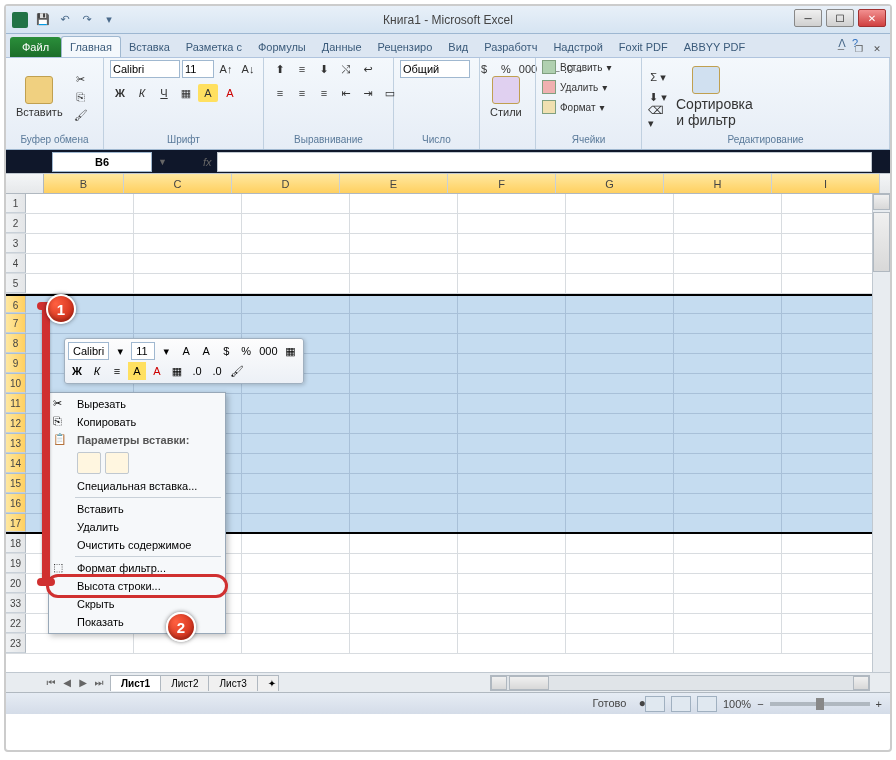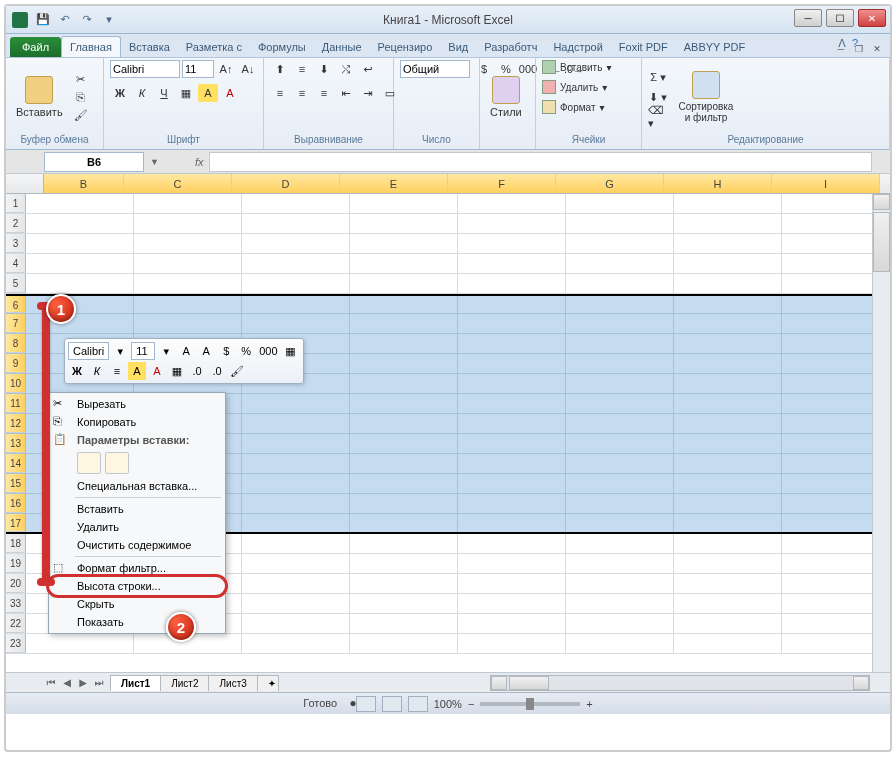--- a/index.html
+++ b/index.html
@@ -34,21 +34,21 @@
 .big-btn .ic { width: 28px; height: 28px; background: #f0d080; border: 1px solid #c0a050; border-radius: 3px; }
 .mini-btn { width: 20px; height: 18px; display: flex; align-items: center; justify-content: center; border-radius: 2px; font-size: 11px; }
 .mini-row { display: flex; gap: 2px; margin-bottom:2px; }
 .font-select { width:70px; height:18px; border:1px solid #a0b8d0; font-size:11px; padding:0 2px; background:#fff; }
 .size-select { width:32px; height:18px; border:1px solid #a0b8d0; font-size:11px; padding:0 2px; background:#fff; }
 .number-select { width:70px; height:18px; border:1px solid #a0b8d0; font-size:11px; padding:0 2px; background:#fff; }
 .cells-row { display:flex; align-items:center; gap:4px; font-size:10px; margin-bottom:2px; }
 .cells-ic { width:14px; height:14px; background:#b0d0b0; border:1px solid #80a080; }
 
 
-.formula-bar { height: 24px; border-bottom: 1px solid #c0c8d0; display: flex; align-items: center; background: #e5e5e5; }
+.formula-bar { height: 24px; border-bottom: 1px solid #c0c8d0; display: flex; align-items: center; background: #0f172a; padding-left: 8px; }
 .name-box { width: 100px; height: 20px; border: 1px solid #a0b8d0; margin: 0 6px 0 38px; background: #fff; font-size: 11px; padding: 0 4px; display:flex; align-items:center; justify-content:center; font-weight:bold; }
 .fx-label { font-style: italic; font-size: 11px; color: #666; margin: 0 6px; }
 .formula-input { flex: 1; height: 20px; border: 1px solid #c0c8d0; background: #fff; margin-right: 18px; }
 
 
 .grid-area { position: relative; height: 498px; overflow: hidden; background: #fff; }
 .col-headers { height: 20px; display: flex; background: linear-gradient(#f4f6f8,#e6e8ea); border-bottom: 1px solid #b0b8c0; }
 .corner { width: 38px; border-right: 1px solid #b0b8c0; background: linear-gradient(#f4f6f8,#e6e8ea); }
 .col-h { flex: 0 0 108px; text-align: center; font-size: 11px; color: #444; border-right: 1px solid #c8d0d8; line-height: 20px; }
 .col-h:first-of-type { flex-basis: 80px; }
@@ -72,21 +72,21 @@
 .sheet-tab { padding: 2px 10px; background: #f0f0f0; border: 1px solid #b0b8c0; border-bottom: none; margin-right: -1px; }
 .sheet-tab.active { background: #fff; font-weight: bold; }
 .hscroll { position:absolute; right:20px; top:2px; width:380px; height:16px; background:#e0e4e8; border:1px solid #b0b8c0; display:flex; }
 .hscroll-btn { width:16px; background:linear-gradient(#f0f0f0,#d8d8d8); border:1px solid #b0b8c0; }
 .hscroll-thumb { width:40px; background:linear-gradient(#f0f0f0,#d8d8d8); border:1px solid #b0b8c0; margin-left:2px; }
 .vscroll { position:absolute; right:0; top:20px; width:18px; bottom:0; background:#e8ecf0; border-left:1px solid #c0c8d0; }
 .vscroll-btn { height:16px; background:linear-gradient(#f0f0f0,#d8d8d8); border:1px solid #b0b8c0; }
 .vscroll-thumb { height:60px; background:linear-gradient(#f0f0f0,#d8d8d8); border:1px solid #b0b8c0; margin-top:2px; }
 
 
-.status-bar { height: 22px; background: linear-gradient(#e6ecf4,#d4dce8); border-top: 1px solid #b0b8c0; display: flex; align-items: center; font-size: 11px; color: #444; padding: 0 8px; justify-content: center; }
+.status-bar { height: 22px; background: linear-gradient(#e6ecf4,#d4dce8); border-top: 1px solid #b0b8c0; display: flex; align-items: center; font-size: 11px; color: #444; padding: 0 8px; justify-content: flex-end; }
 .status-right { display: flex; align-items: center; gap: 6px; }
 .view-btn { width: 20px; height: 16px; border: 1px solid #a0b0c0; background: #e0e8f0; }
 .zoom-slider { width: 100px; height: 4px; background: #b0b8c0; position: relative; }
 .zoom-thumb { width: 8px; height: 12px; background: #888; position: absolute; left: 46px; top: -4px; }
 
 
 .mini-toolbar { position: absolute; left: 58px; top: 332px; background: linear-gradient(#fdfdfd,#ecf0f6); border: 1px solid #a0b0c0; border-radius: 3px; box-shadow: 1px 1px 4px rgba(0,0,0,0.2); padding: 3px; font-size: 11px; }
 .mt-row { display: flex; gap: 2px; align-items: center; margin-bottom: 2px; }
 .mt-row:last-child { margin-bottom: 0; }
 .mt-btn { min-width: 18px; height: 18px; display: flex; align-items: center; justify-content: center; padding: 0 2px; }
@@ -250,21 +250,21 @@
 
     <div class="rib-group" style="flex:1;">
       <div class="rib-body">
         <div style="display:flex;flex-direction:column;gap:2px;">
           <span class="mini-btn">Σ ▾</span>
           <span class="mini-btn">⬇ ▾</span>
           <span class="mini-btn">⌫ ▾</span>
         </div>
         <div class="big-btn">
           <div class="ic" style="background:#d0e0f0;"></div>
-          <span style="font-size:10px; text-align:center; width:60px;">Сортировка и фильтр</span>
+          <span style="font-size:14px; text-align:center; width:60px;">Сортировка и фильтр</span>
         </div>
       </div>
       <div class="rib-group-label">Редактирование</div>
     </div>
   </div>
 
   <div class="formula-bar">
     <div class="name-box">B6</div>
     <span style="font-size:9px;color:#666;">▼</span>
     <span style="width:30px;"></span>

